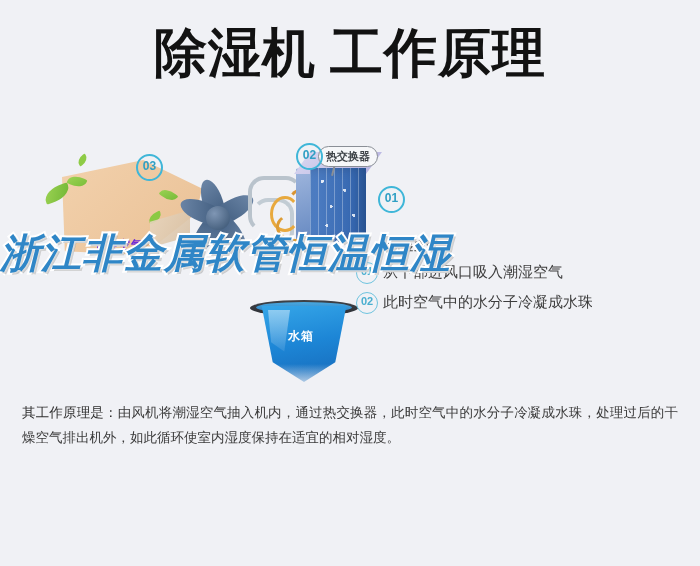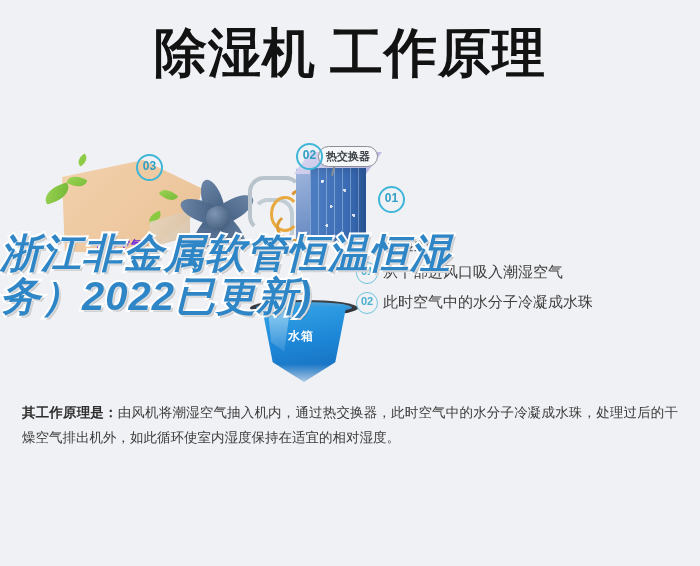--- a/index.html
+++ b/index.html
@@ -193,21 +193,21 @@
   .watermark span{display:block;}
 
   
   .copy{position:absolute;left:0;top:400px;width:700px;padding:0 22px;box-sizing:border-box;}
   .copy p{
     margin:0 0 14px 0;
     font-size:13.5px;line-height:25px;color:#3a3a3a;
     text-align:justify;
   }
   .copy p:last-child{margin-bottom:0;}
-  .copy .lead{font-weight:bold;color:#2e2e2e;}
+  .copy .lead{font-weight:normal;color:#2e2e2e;}
 </style>
 </head>
 <body>
 
 <div class="page">
 
   <div class="hero">
 
     <div class="hero-title">
       <span>除湿机</span><span class="t2">工作原理</span>
@@ -273,20 +273,19 @@
     </div>
     <div class="step-line sl2">
       <span class="num">02</span><span>此时空气中的水分子冷凝成水珠</span>
     </div>
 
     <div class="hero-fade"></div>
   </div>
 
   <div class="watermark">
     <span>浙江非金属软管恒温恒湿</span>
-    <span>务）2022已更新)</span>
   </div>
 
   <div class="copy">
     <p><span class="lead">其工作原理是：</span><span>由风机将潮湿空气抽入机内，通过热交换器，此时空气中的水分子冷凝成水珠，处理过后的干燥空气排出机外，如此循环使室内湿度保持在适宜的相对湿度。</span></p>
   </div>
 
 </div>
 
 </body></html>

